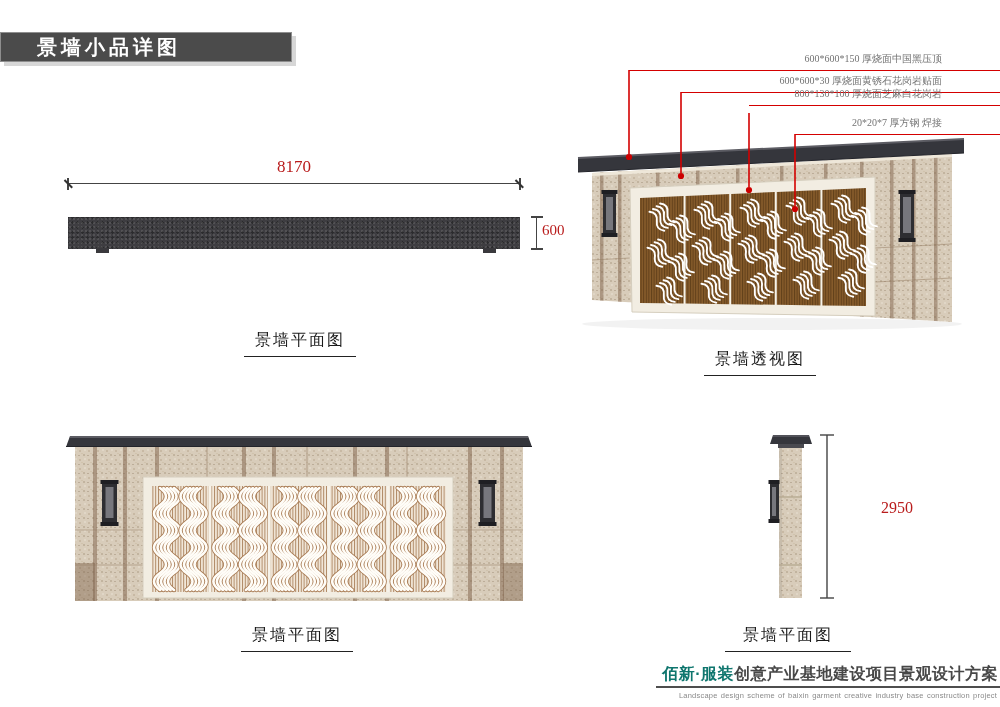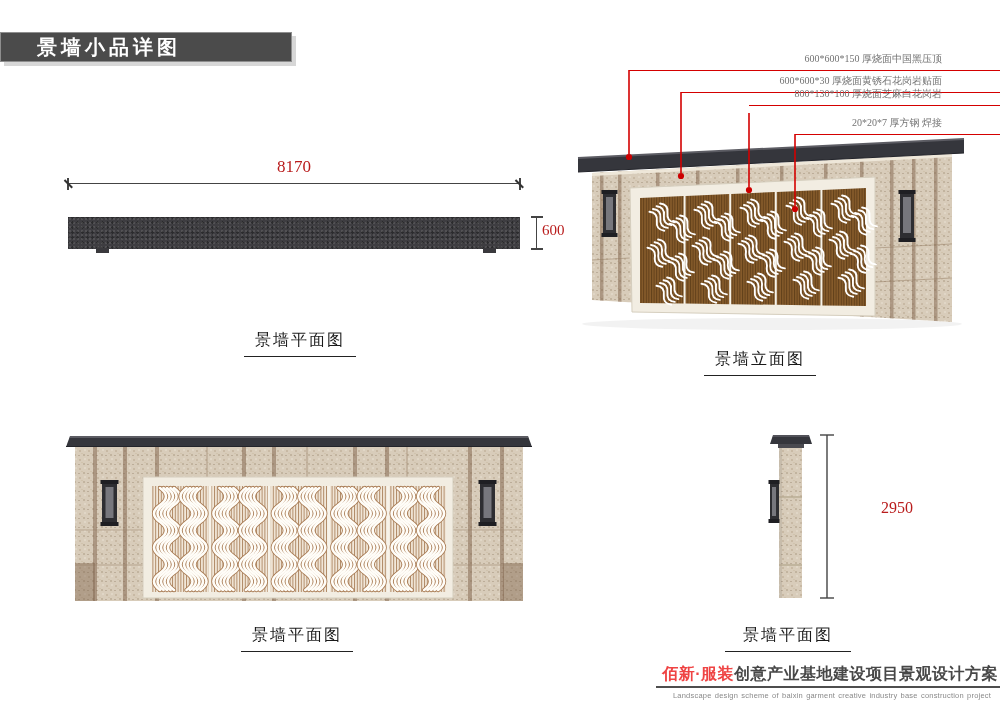--- a/index.html
+++ b/index.html
@@ -70,25 +70,25 @@
   #persp-label{left:704px;top:349px;width:112px;}
   #elev-label{left:241px;top:625px;width:112px;}
   #side-label{left:725px;top:625px;width:126px;}
 
   
   #footer{left:656px;top:664px;width:344px;}
   #footer .f-line1{
     text-align:right;font-weight:bold;font-size:16px;letter-spacing:0.5px;
     color:#474747;white-space:nowrap;padding-right:2px;
   }
-  #footer .f-brand{color:#ef4444;}
+  #footer .f-brand{color:#0f766e;}
   #footer .f-rule{height:2px;background:#4e4e4e;margin-top:1px;}
   #footer .f-sub{
     margin-top:3px;text-align:right;font-size:7.5px;color:#8a8a8a;
-    letter-spacing:0.2px;word-spacing:1px;white-space:nowrap;padding-right:9px;
+    letter-spacing:0.2px;word-spacing:1px;white-space:nowrap;padding-right:3px;
   }
 
   svg{display:block;}
   #leader-overlay{left:0;top:0;z-index:5;pointer-events:none;}
 </style>
 </head>
 <body>
 
 <div id="title-bar" class="abs">景墙小品详图</div>
 
@@ -241,21 +241,21 @@
     </g>
   </g>
   <g>
     <polygon points="32,46 392,27 392,24 32,43" fill="#eee7d9"></polygon>
     <polygon points="18,42 18,28 404,9 404,23" fill="#35363c"></polygon>
     <line x1="18" y1="28" x2="404" y2="9" stroke="#5c5c63" stroke-width="2"></line>
     <line x1="18" y1="42" x2="404" y2="23" stroke="#23242a" stroke-width="1"></line>
   </g>
 </svg>
 </div>
-<div id="persp-label" class="view-label">景墙立面图</div>
+<div id="persp-label" class="view-label">景墙透视图</div>
 
 <div class="abs" style="left:60px;top:430px;width:475px;height:178px;">
 <svg width="475" height="178" viewBox="0 0 475 178">
   <g>
     <rect x="15" y="17" width="448" height="154" fill="url(#granite)"></rect>
     <g fill="rgba(125,95,72,0.5)">
       <rect x="33" y="17" width="4" height="154"></rect>
           <rect x="63" y="17" width="4" height="154"></rect>
       <rect x="95" y="17" width="4" height="154"></rect>
           <rect x="182" y="17" width="4" height="154"></rect>

